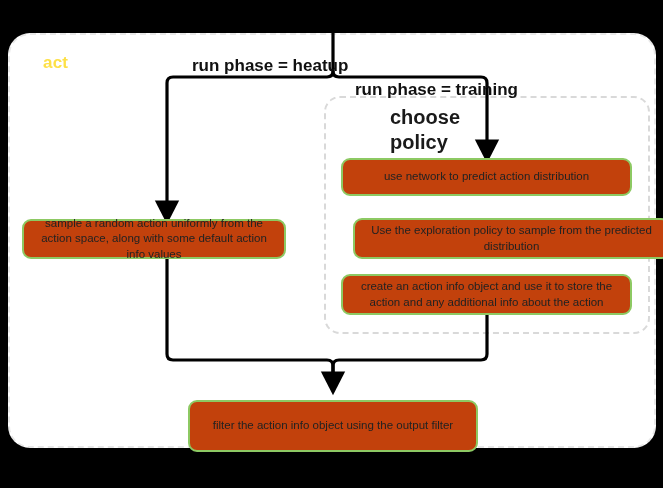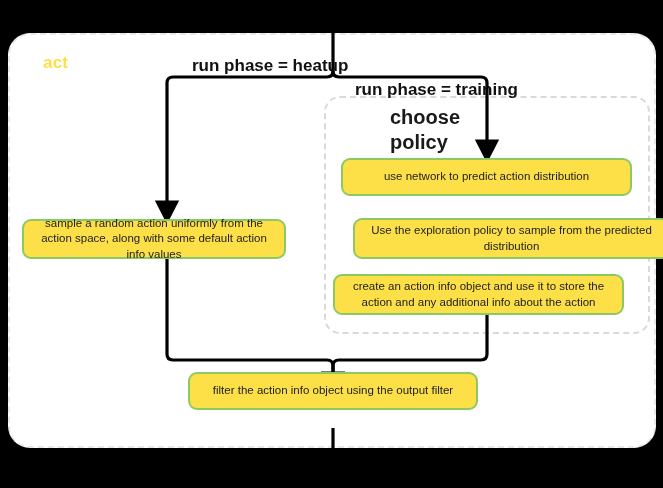--- a/index.html
+++ b/index.html
@@ -55,38 +55,38 @@
     width: 130px;
     font-size: 20px;
     font-weight: bold;
     color: #1a1a1a;
     line-height: 1.25;
     margin-left: 48px;
   }
   
   .gbox {
     position: absolute;
-    background: #fde047;
+    background: #c2410c;
     border: 2px solid #8dc963;
     border-radius: 9px;
     box-sizing: border-box;
     display: flex;
     align-items: center;
     justify-content: center;
     text-align: center;
     color: #222222;
     font-size: 11.5px;
     line-height: 1.32;
     padding: 3px 8px;
   }
   #box-sample      { left: 22px;  top: 219px; width: 264px; height: 40px; }
   #box-network     { left: 341px; top: 158px; width: 291px; height: 38px; }
   #box-explore     { left: 353px; top: 218px; width: 317px; height: 41px; }
-  #box-createinfo  { left: 333px; top: 274px; width: 291px; height: 41px; }
-  #box-filter      { left: 188px; top: 372px; width: 290px; height: 38px; text-align: right; }
+  #box-createinfo  { left: 341px; top: 274px; width: 291px; height: 41px; }
+  #box-filter      { left: 188px; top: 400px; width: 290px; height: 52px; text-align: right; }
   
   .edge-label {
     position: absolute;
     font-size: 17px;
     font-weight: bold;
     color: #111111;
     white-space: nowrap;
   }
   #label-heatup   { left: 192px; top: 56px; }
   #label-training { left: 355px; top: 56px; margin-top: 24px; }

